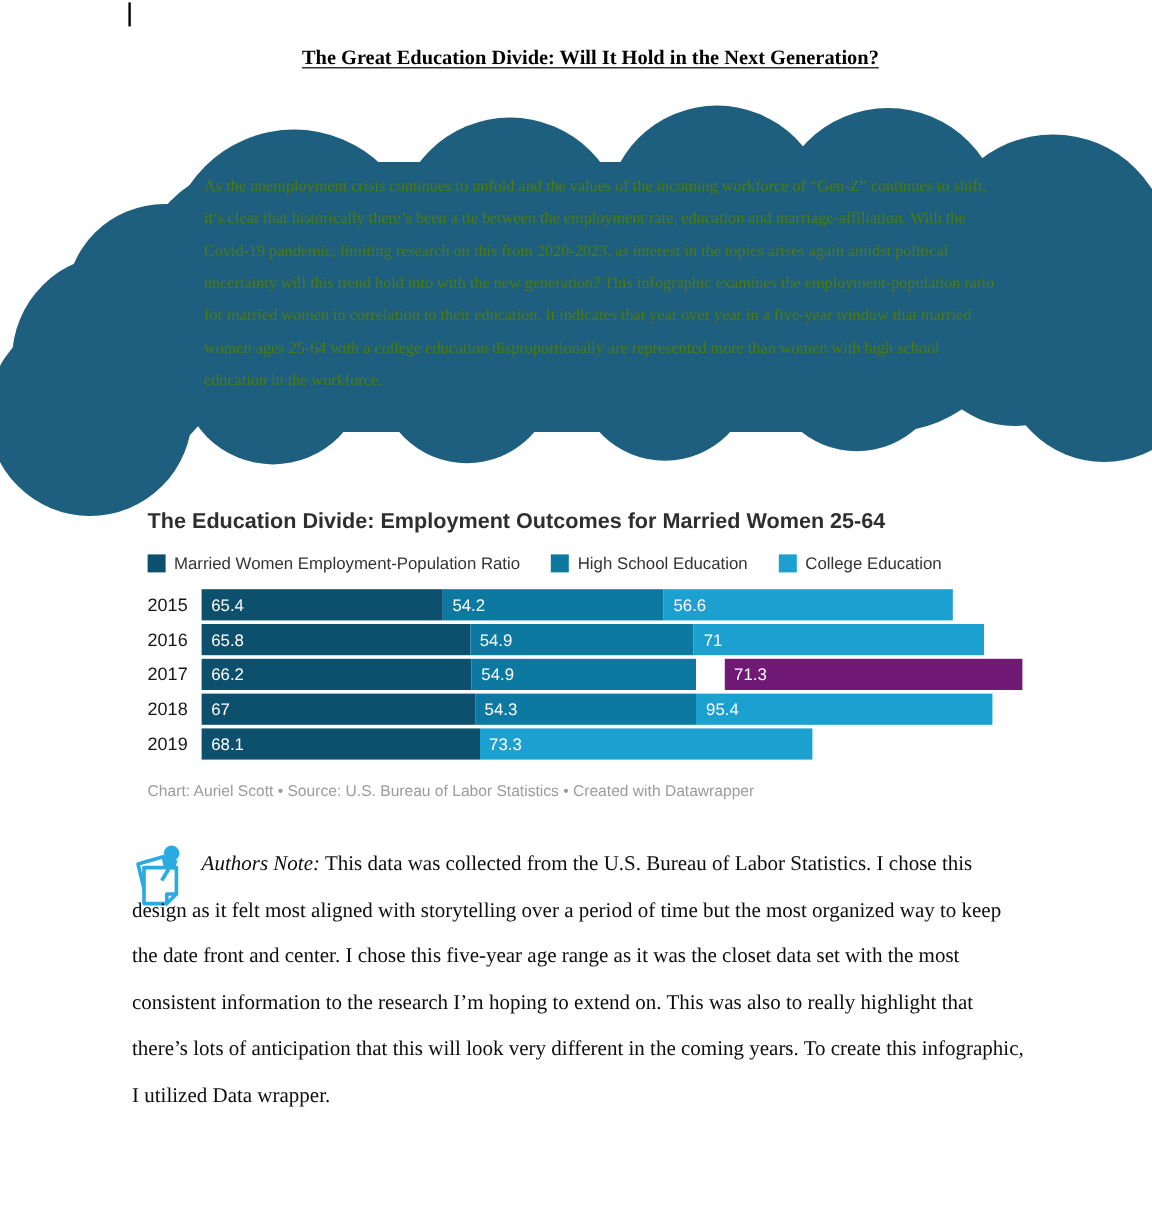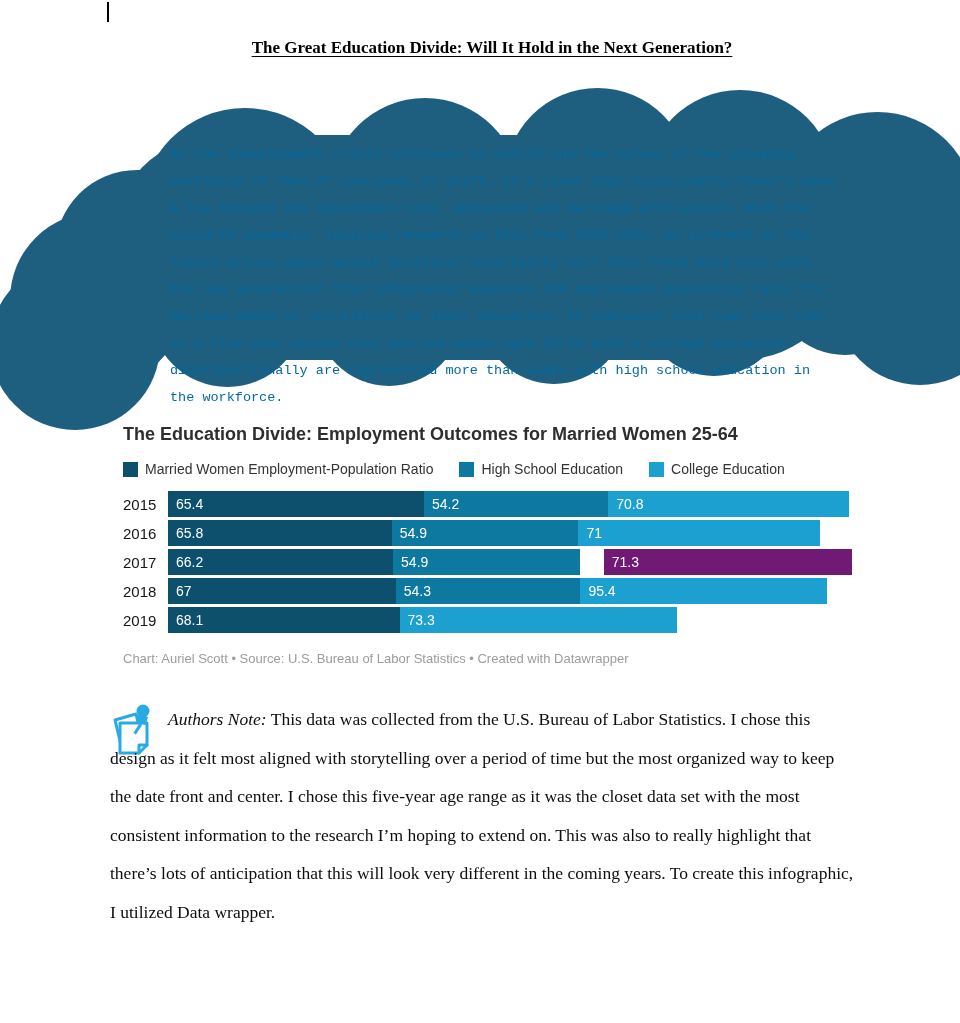--- a/index.html
+++ b/index.html
@@ -33,22 +33,22 @@
   .b8{left:835px;top:215px;width:170px;height:170px;}
   .b9{left:150px;top:232px;width:155px;height:155px;}
   .b10{left:315px;top:238px;width:148px;height:148px;}
   .b11{left:480px;top:236px;width:148px;height:148px;}
   .b12{left:640px;top:228px;width:148px;height:148px;}
   .b13{left:770px;top:205px;width:150px;height:150px;}
   .cloud-body.main{left:110px;top:135px;width:740px;height:225px;border-radius:110px;}
   .cloud-body.wide{left:55px;top:170px;width:850px;height:165px;border-radius:82px;}
   .cloud-text{
     position:absolute;left:170px;top:141px;width:668px;
-    color:#0369a1;font-size:13.5px;line-height:27px;
-    font-family:Liberation Mono, monospace;
+    color:#4d7c0f;font-size:13.5px;line-height:27px;
+    font-family:Liberation Serif, serif;
   }
 
   
   .chart{position:absolute;left:123px;top:424px;width:760px;font-family:"Liberation Sans", sans-serif;}
   .chart-title{margin:0;font-size:18px;font-weight:700;color:#2e2e2e;}
   .legend{display:flex;align-items:center;gap:26px;margin-top:16px;font-size:14px;color:#333;}
   .legend-item{display:flex;align-items:center;}
   .legend-swatch{width:15px;height:15px;margin-right:7px;flex:0 0 auto;}
   .bars{margin-top:14px;}
   .bar-row{display:flex;height:26px;margin-bottom:3px;align-items:stretch;}
@@ -104,28 +104,28 @@
         <span>High School Education</span>
       </div>
       <div class="legend-item">
         <span class="legend-swatch" style="background: rgb(28, 160, 207);"></span>
         <span>College Education</span>
       </div>
     </div>
   <div class="bars" id="bars">
       <div class="bar-row">
         <div class="bar-year">2015</div>
-        <div class="bar-seg" style="width: 256px; background: rgb(13, 80, 110);">
+        <div class="bar-seg" style="width: 201px; background: rgb(13, 80, 110);">
           <span>65.4</span>
         </div>
         <div class="bar-seg" style="width: 184.28px; background: rgb(14, 121, 160);">
           <span>54.2</span>
         </div>
         <div class="bar-seg" style="width: 240.72px; background: rgb(28, 160, 207);">
-          <span>70.8</span>
+          <span>56.6</span>
         </div>
       </div>
       <div class="bar-row">
         <div class="bar-year">2016</div>
         <div class="bar-seg" style="width: 223.72px; background: rgb(13, 80, 110);">
           <span>65.8</span>
         </div>
         <div class="bar-seg" style="width: 186.66px; background: rgb(14, 121, 160);">
           <span>54.9</span>
         </div>

